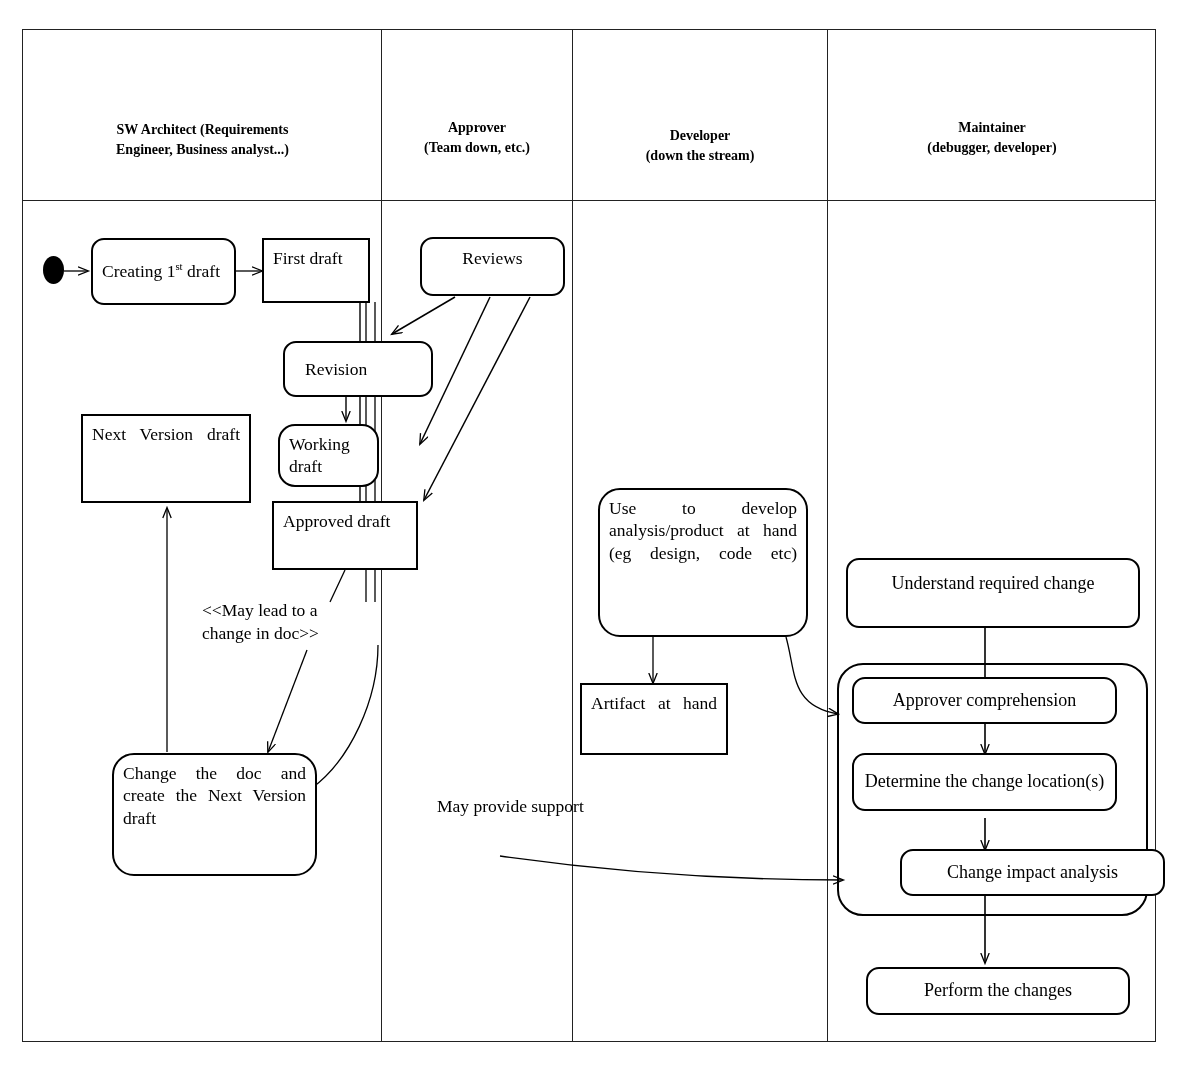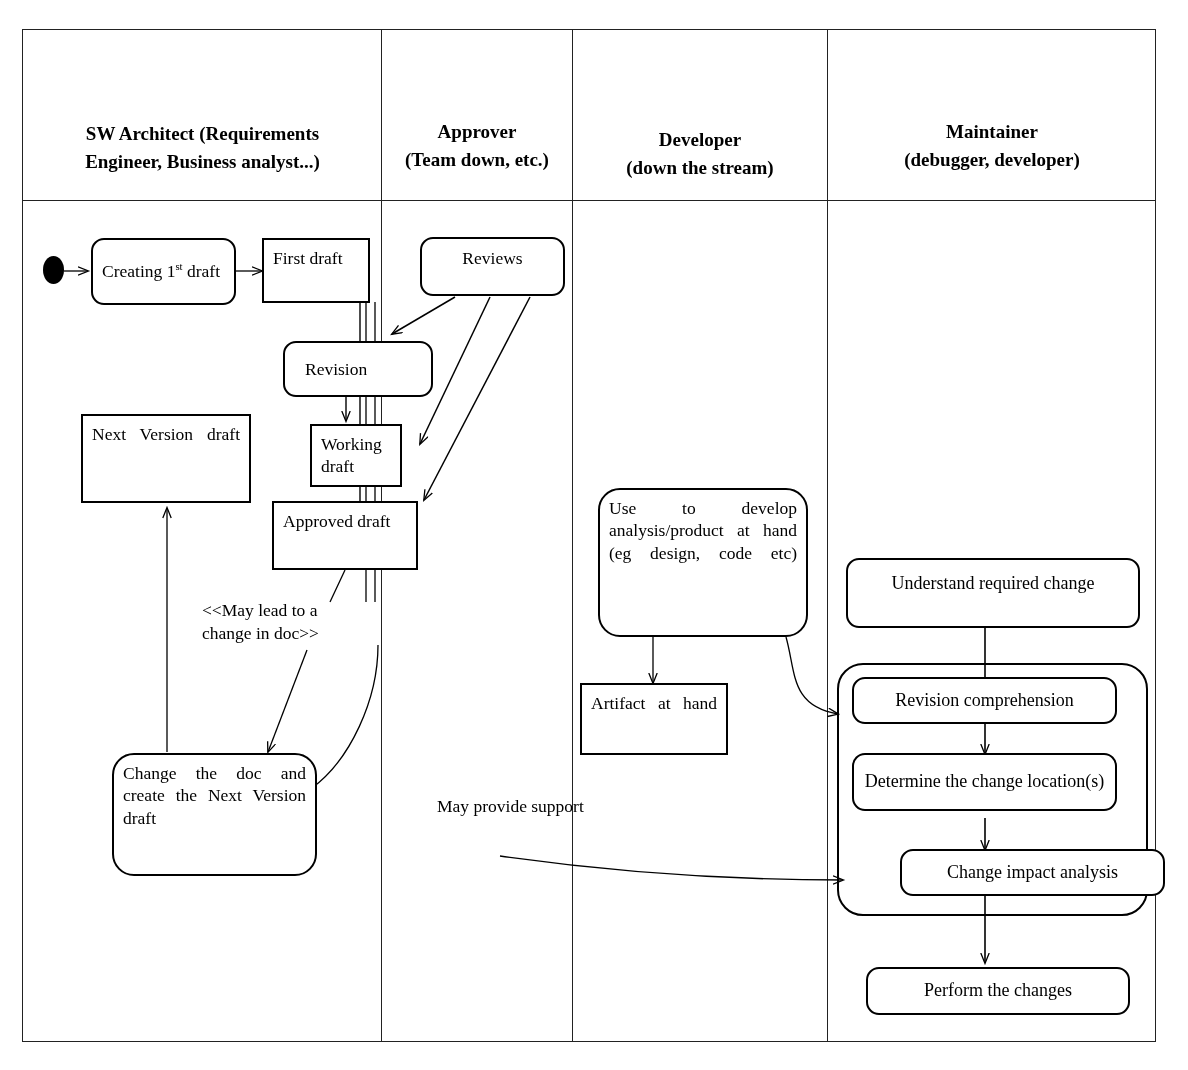--- a/index.html
+++ b/index.html
@@ -6,21 +6,21 @@
   body{font-family:"Liberation Serif", serif;}
   #canvas{position:relative;width:1188px;height:1070px;background:#fff;overflow:hidden;}
   #edges{position:absolute;left:0;top:0;width:1188px;height:1070px;pointer-events:none;}
 
   
   .lane-frame{position:absolute;left:22px;top:29px;width:1134px;height:1013px;
               border:1.5px solid #222;box-sizing:border-box;}
   .lane-divider{position:absolute;top:29px;width:0;height:1013px;border-left:1.5px solid #222;}
   .lane-headrule{position:absolute;left:22px;top:200px;width:1134px;height:0;border-top:1.5px solid #222;}
 
-  .lane-title{position:absolute;text-align:center;font-weight:bold;font-size:19px;
+  .lane-title{position:absolute;text-align:center;font-weight:bold;font-size:14px;
               line-height:1.45;color:#000;}
 
   
   .node{position:absolute;box-sizing:border-box;border:2px solid #000;background:#fff;
         display:flex;align-items:center;justify-content:center;color:#000;}
   .node .lbl{display:block;width:100%;padding:0 9px;box-sizing:border-box;}
   .rect{border-radius:0;}
   .round{border-radius:13px;}
   .round-lg{border-radius:22px;}
   .just{text-align:justify;text-align-last:justify;}
@@ -129,21 +129,21 @@
   </div>
 
   <div class="node round f17" style="left:283px;top:341px;width:150px;height:56px;">
     <span class="lbl lft" style="padding-left:20px;">Revision</span>
   </div>
 
   <div class="node round-lg f17 top" style="left:112px;top:753px;width:205px;height:123px;">
     <span class="lbl just">Change the doc and create the Next Version draft</span>
   </div>
 
-  <div class="node rect f17 top" style="left:310px;top:424px;width:92px;height:63px;">
+  <div class="node rect f17 top" style="left:278px;top:424px;width:101px;height:63px;border-radius:17px;">
     <span class="lbl lft">Working draft</span>
   </div>
 
   <div class="node rect f17 top" style="left:272px;top:501px;width:146px;height:69px;">
     <span class="lbl lft">Approved draft</span>
   </div>
 
   <div class="node round f17" style="left:420px;top:237px;width:145px;height:59px;">
     <span class="lbl ctr" style="padding-bottom:16px;">Reviews</span>
   </div>
@@ -163,21 +163,21 @@
     <span class="lbl just">Artifact at hand</span>
   </div>
 
   <div class="node round f18" style="left:846px;top:558px;width:294px;height:70px;">
     <span class="lbl ctr" style="padding-bottom:18px;">Understand required change</span>
   </div>
 
   <div class="container-box" style="left:837px;top:663px;width:311px;height:253px;"></div>
 
   <div class="node round f18" style="left:852px;top:677px;width:265px;height:47px;">
-    <span class="lbl ctr">Revision comprehension</span>
+    <span class="lbl ctr">Approver comprehension</span>
   </div>
 
   <div class="node round f18" style="left:852px;top:753px;width:265px;height:58px;align-items:center;">
     <span class="lbl ctr">Determine the change location(s)</span>
   </div>
 
   <div class="node round f18" style="left:900px;top:849px;width:265px;height:47px;">
     <span class="lbl ctr">Change impact analysis</span>
   </div>
 

